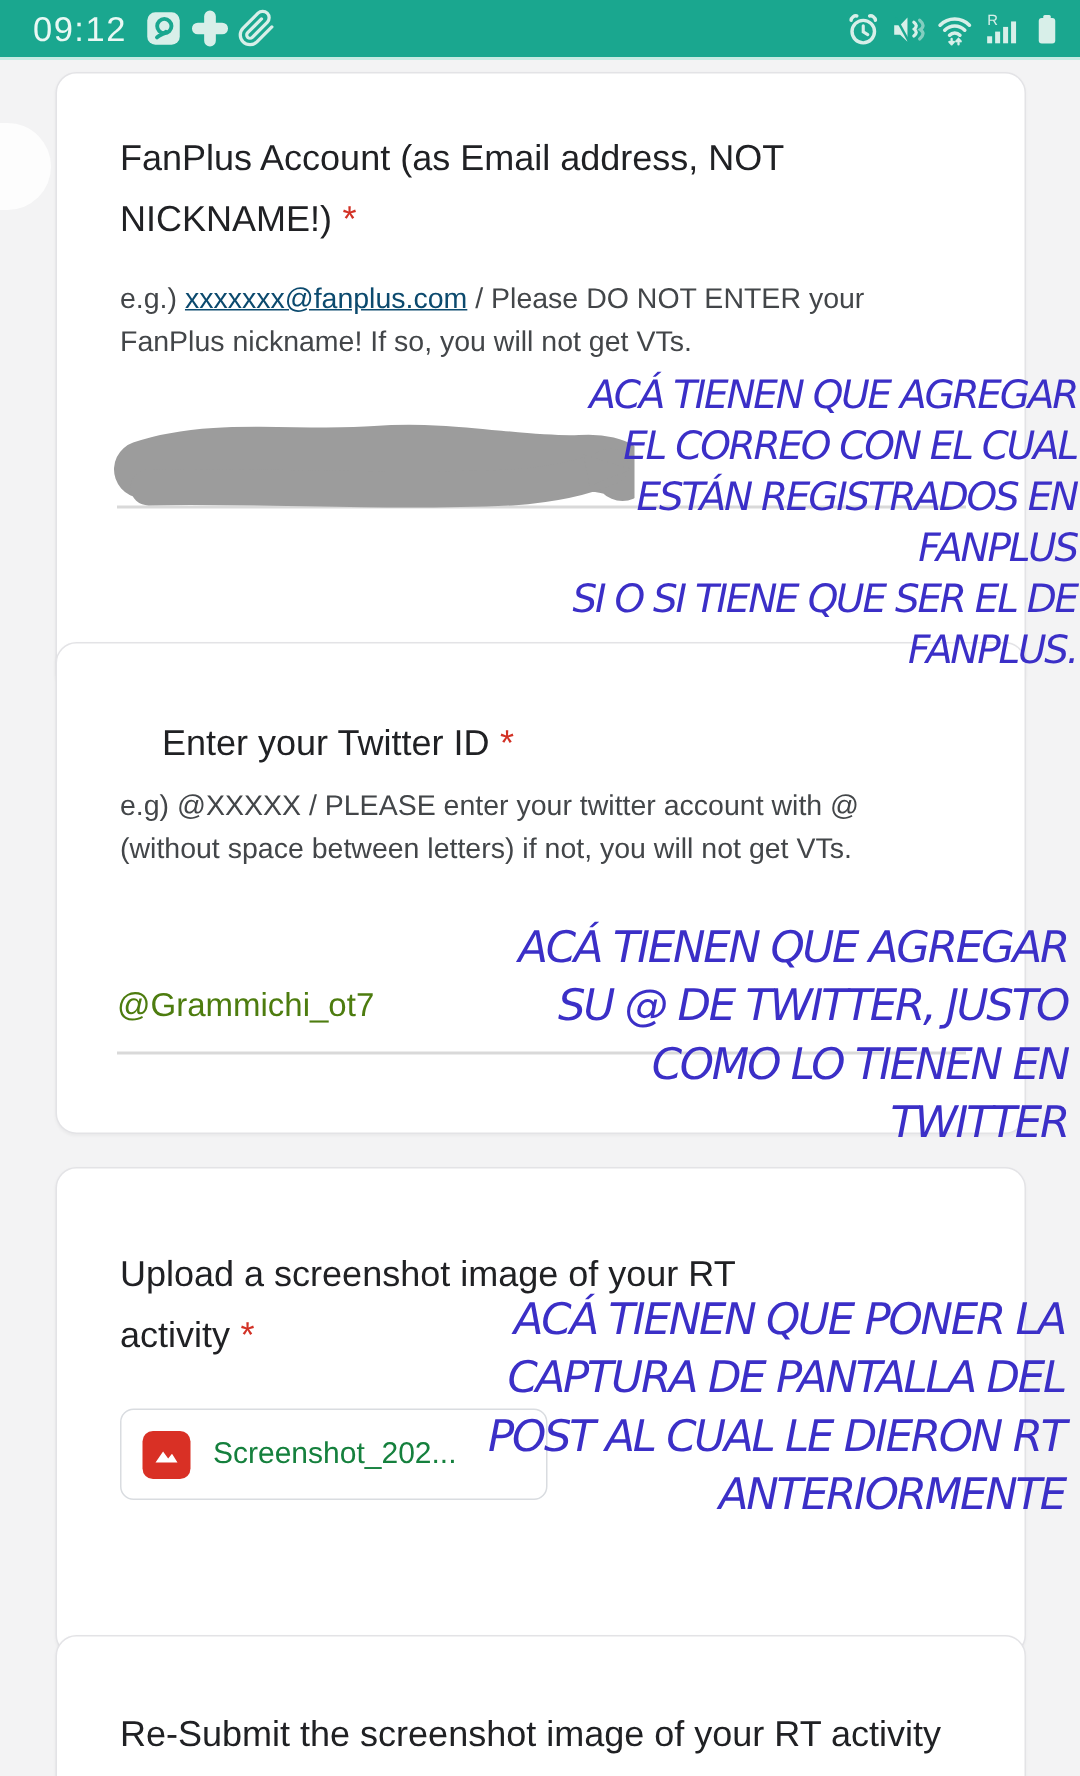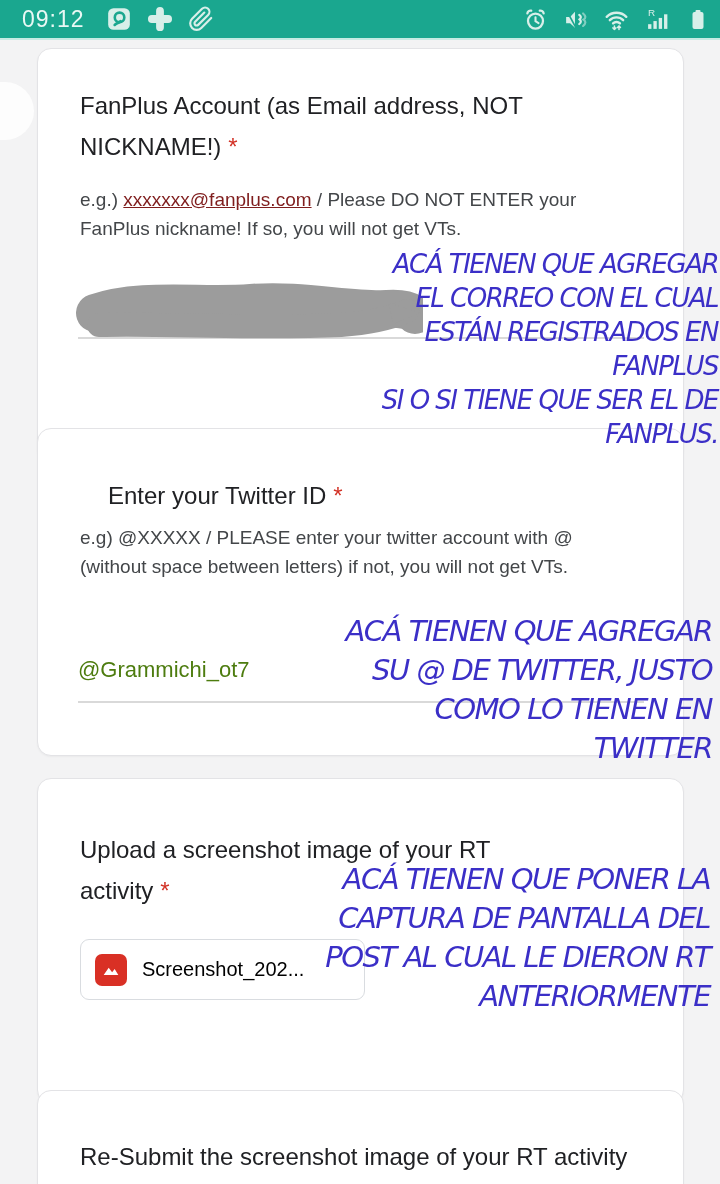--- a/index.html
+++ b/index.html
@@ -7,56 +7,56 @@
     position:relative;width:720px;height:1184px;overflow:hidden;
     background:#f3f3f4;font-family:"Liberation Sans",sans-serif;
   }
   
   .statusbar{
     position:absolute;top:0;left:0;width:720px;height:40px;
     background:#1aa78f;border-bottom:2px solid #c6ebe3;
     display:flex;align-items:center;justify-content:space-between;
     box-sizing:border-box;padding:0 10px 0 22px;color:#e9f8f4;
   }
-  .sb-group{display:flex;align-items:center;gap:15px;}
+  .sb-group{display:flex;align-items:center;gap:5px;}
   .sb-time{font-size:23px;letter-spacing:1px;margin-right:6px;}
   .sb-icon{display:block;}
   
   .card{
     position:absolute;left:37px;width:647px;background:#ffffff;
     border:1px solid #e3e3e6;border-radius:14px;box-sizing:border-box;
     box-shadow:0 1px 2px rgba(0,0,0,0.04);
   }
   .card1{top:48px;height:414px;}
   .card2{top:428px;height:328px;}
   .card3{top:778px;height:326px;}
   .card4{top:1090px;height:200px;}
   .q-title{
     position:absolute;left:42px;font-size:24px;line-height:41px;color:#202124;
   }
   .req{color:#d23125;margin-left:7px;}
   .q-helper{
     position:absolute;left:42px;font-size:19px;line-height:29px;color:#434649;
   }
-  .helper-link{color:#7f1d1d;text-decoration:underline;}
+  .helper-link{color:#0c4a6e;text-decoration:underline;}
   .input-line{position:absolute;height:2px;background:#d9d9d9;}
   .answer-text{position:absolute;left:40px;font-size:22px;color:#4d7c0f;}
   
   .scribble{position:absolute;left:33px;top:230px;}
   
   .file-chip{
     position:absolute;left:42px;top:160px;width:285px;height:61px;
     border:1px solid #d9dce0;border-radius:9px;background:#fff;
     display:flex;align-items:center;gap:15px;box-sizing:border-box;padding:0 14px;
   }
   .chip-icon{
     width:32px;height:32px;background:#d93025;border-radius:7px;flex:0 0 auto;
     display:flex;align-items:center;justify-content:center;
   }
-  .chip-label{font-size:20px;color:#000000;white-space:nowrap;}
+  .chip-label{font-size:20px;color:#15803d;white-space:nowrap;}
   
   .annotation{
     position:absolute;text-align:right;color:#3b2fc7;
     font-family:"DejaVu Sans",sans-serif;font-style:italic;
     letter-spacing:-1.5px;z-index:5;
   }
   .ann1{left:318px;top:247px;width:400px;font-size:26px;line-height:34px;}
   .ann2{left:262px;top:612px;width:450px;font-size:29px;line-height:39px;}
   .ann3{left:286px;top:860px;width:424px;font-size:29px;line-height:39px;}
   

